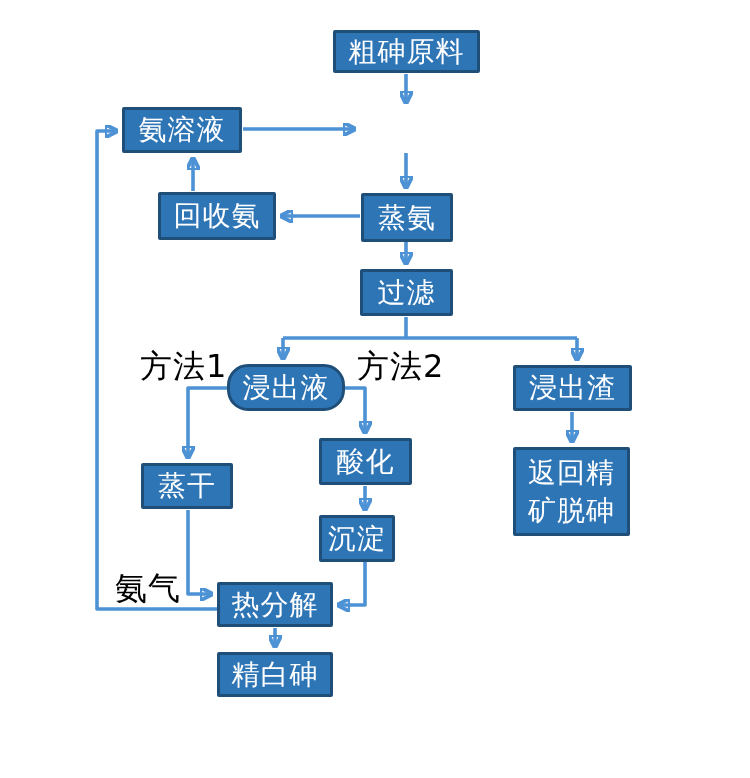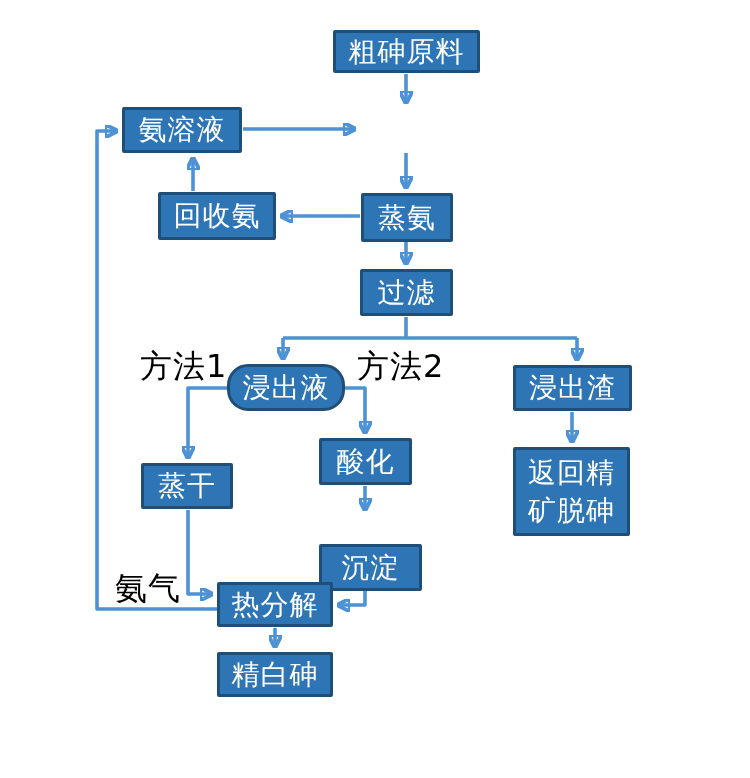--- a/index.html
+++ b/index.html
@@ -55,21 +55,21 @@
   .n-leaching     { left: 360px; top: 107px; width: 92px;  height: 45px; }
   .n-ammsol       { left: 122px; top: 107px; width: 120px; height: 46px; }
   .n-recovery     { left: 158px; top: 192px; width: 118px; height: 48px; }
   .n-distill      { left: 361px; top: 193px; width: 92px;  height: 49px; }
   .n-filter       { left: 360px; top: 269px; width: 93px;  height: 47px; }
   .n-leachate     { left: 227px; top: 364px; width: 118px; height: 47px; border-radius: 21px; }
   .n-residue      { left: 513px; top: 365px; width: 119px; height: 46px; }
   .n-return       { left: 513px; top: 447px; width: 117px; height: 89px; padding: 0 6px; }
   .n-evaporate    { left: 141px; top: 463px; width: 92px;  height: 46px; }
   .n-acidify      { left: 319px; top: 438px; width: 93px;  height: 47px; }
-  .n-precipitate  { left: 319px; top: 515px; width: 103px;  height: 47px; margin-top: 29px; }
+  .n-precipitate  { left: 319px; top: 515px; width: 76px;  height: 47px; }
   .n-thermal      { left: 217px; top: 582px; width: 116px; height: 45px; }
   .n-product      { left: 217px; top: 652px; width: 116px; height: 45px; }
   .l-method1      { left: 140px; top: 345px; }
   .l-method2      { left: 357px; top: 345px; }
   .l-ammonia-gas  { left: 115px; top: 567px; }
 </style>
 </head>
 <body>
 
 <div class="canvas">

